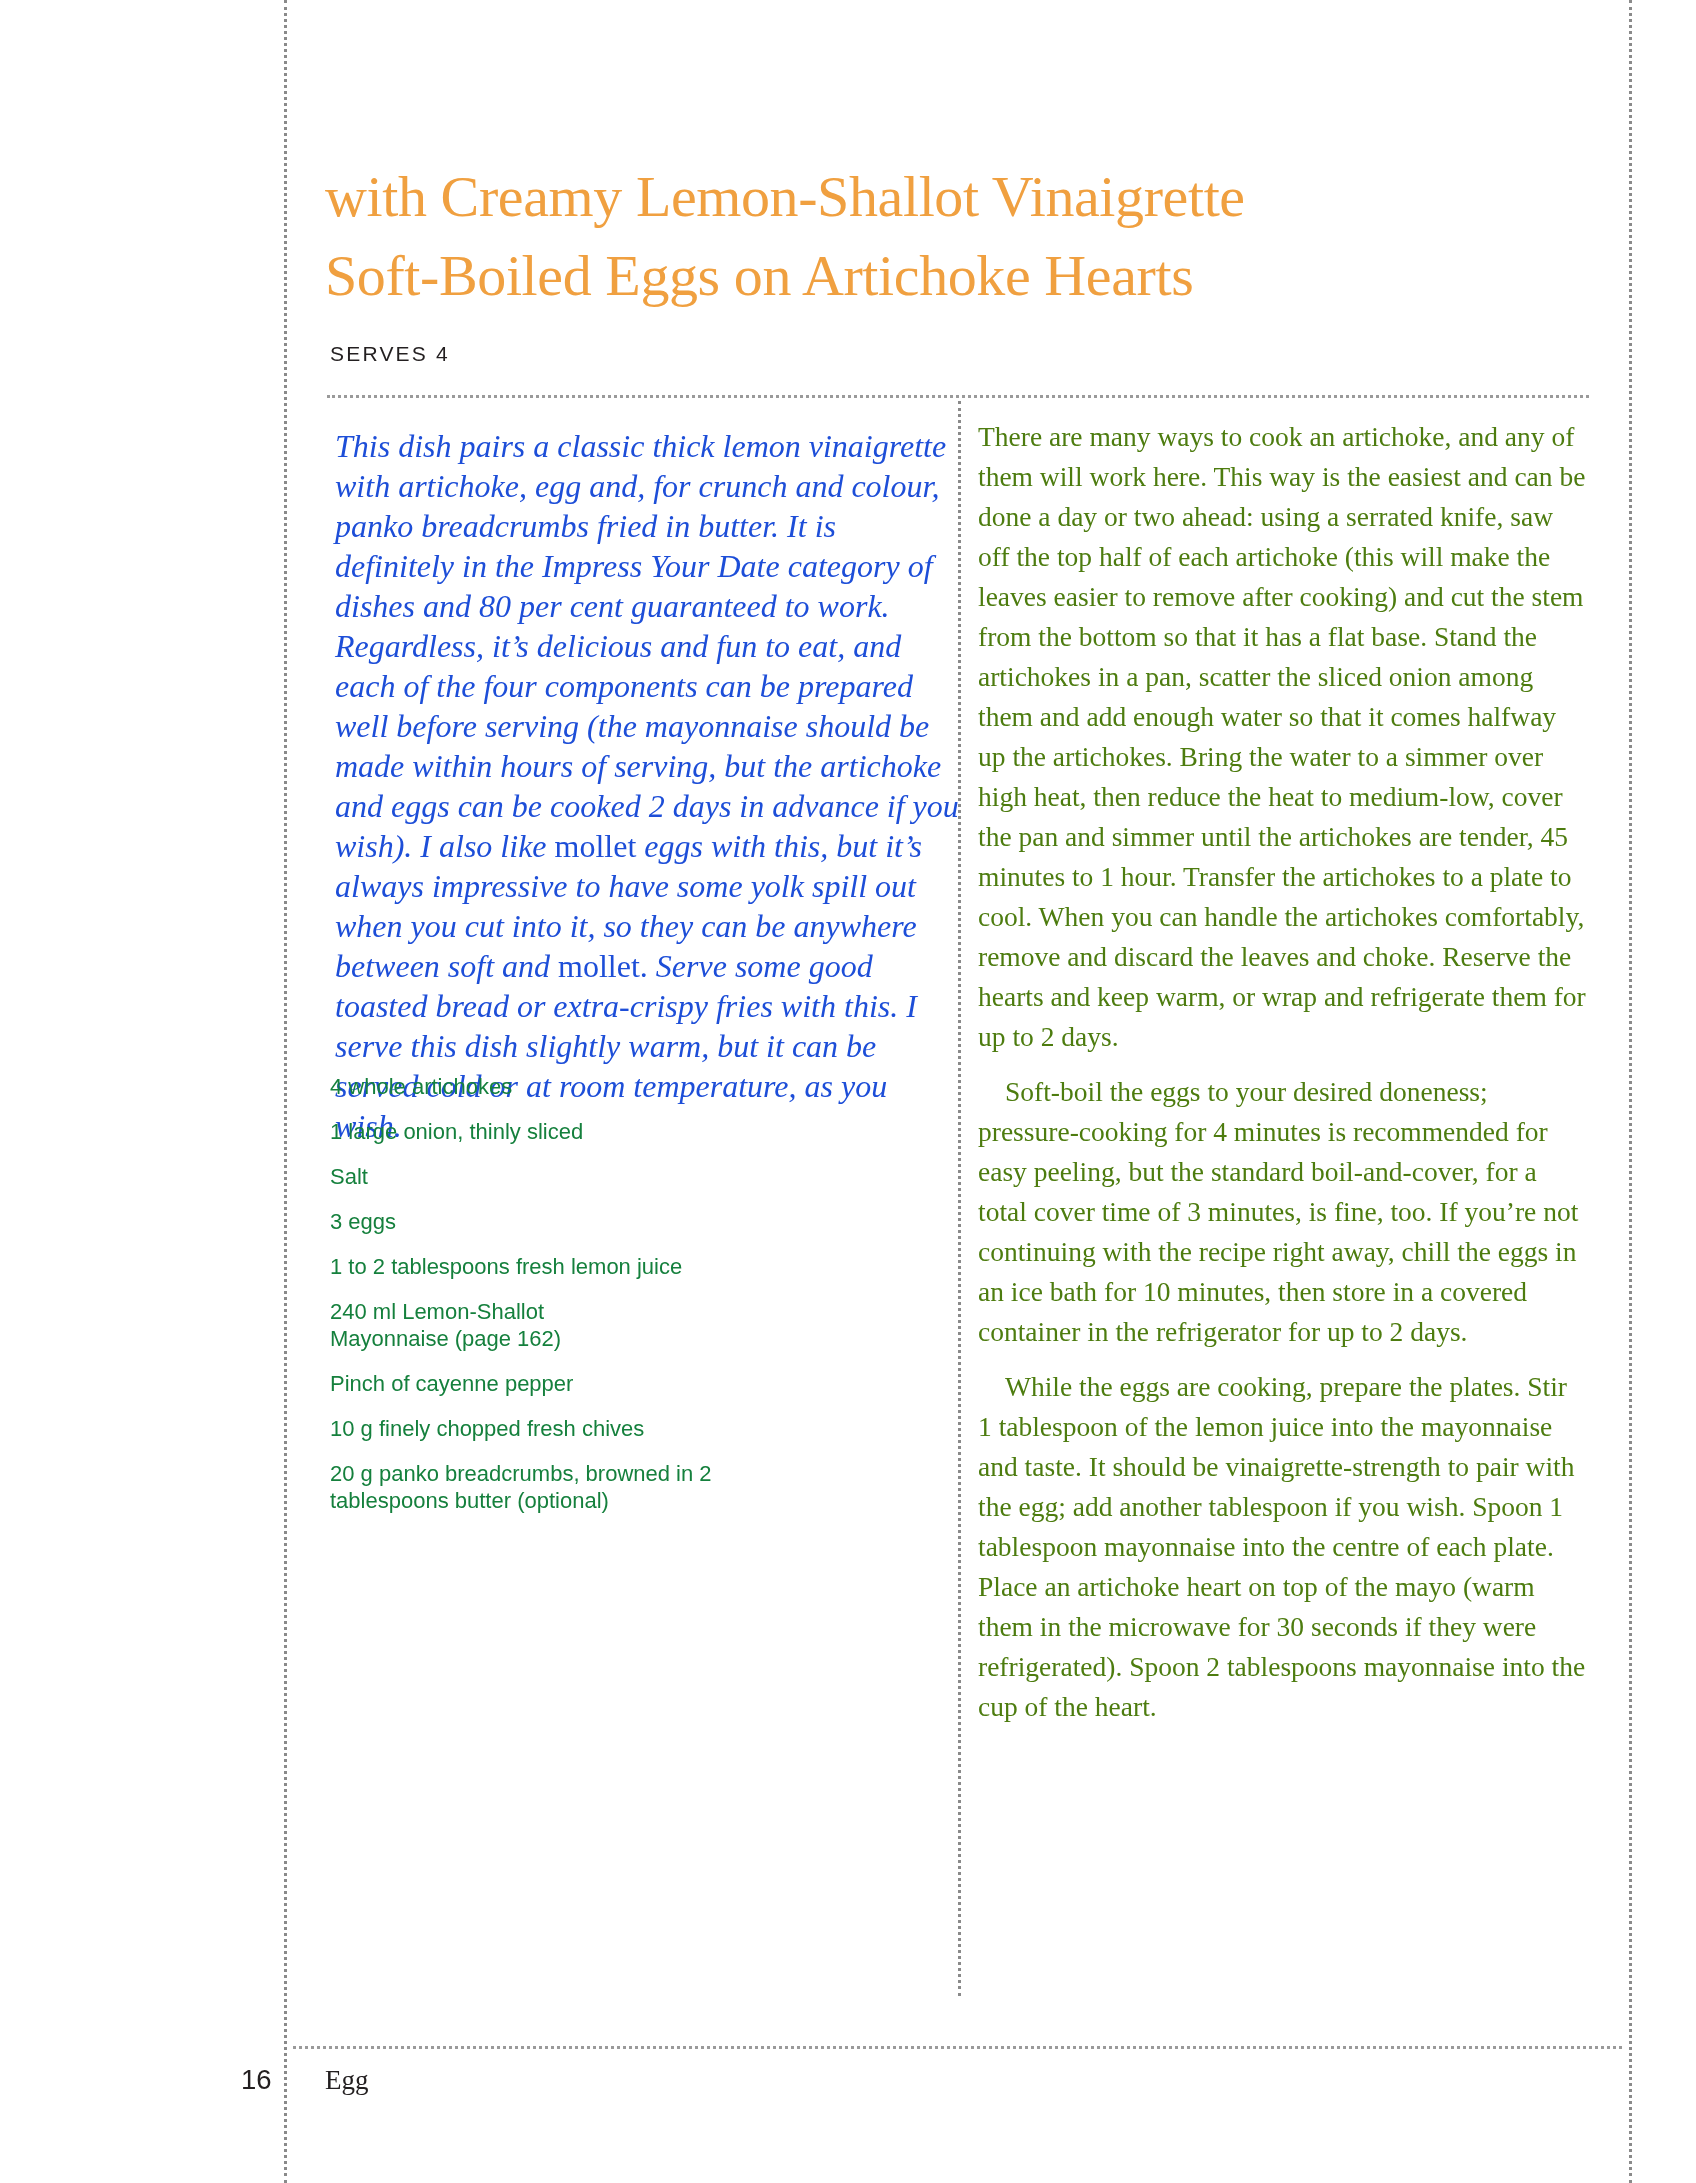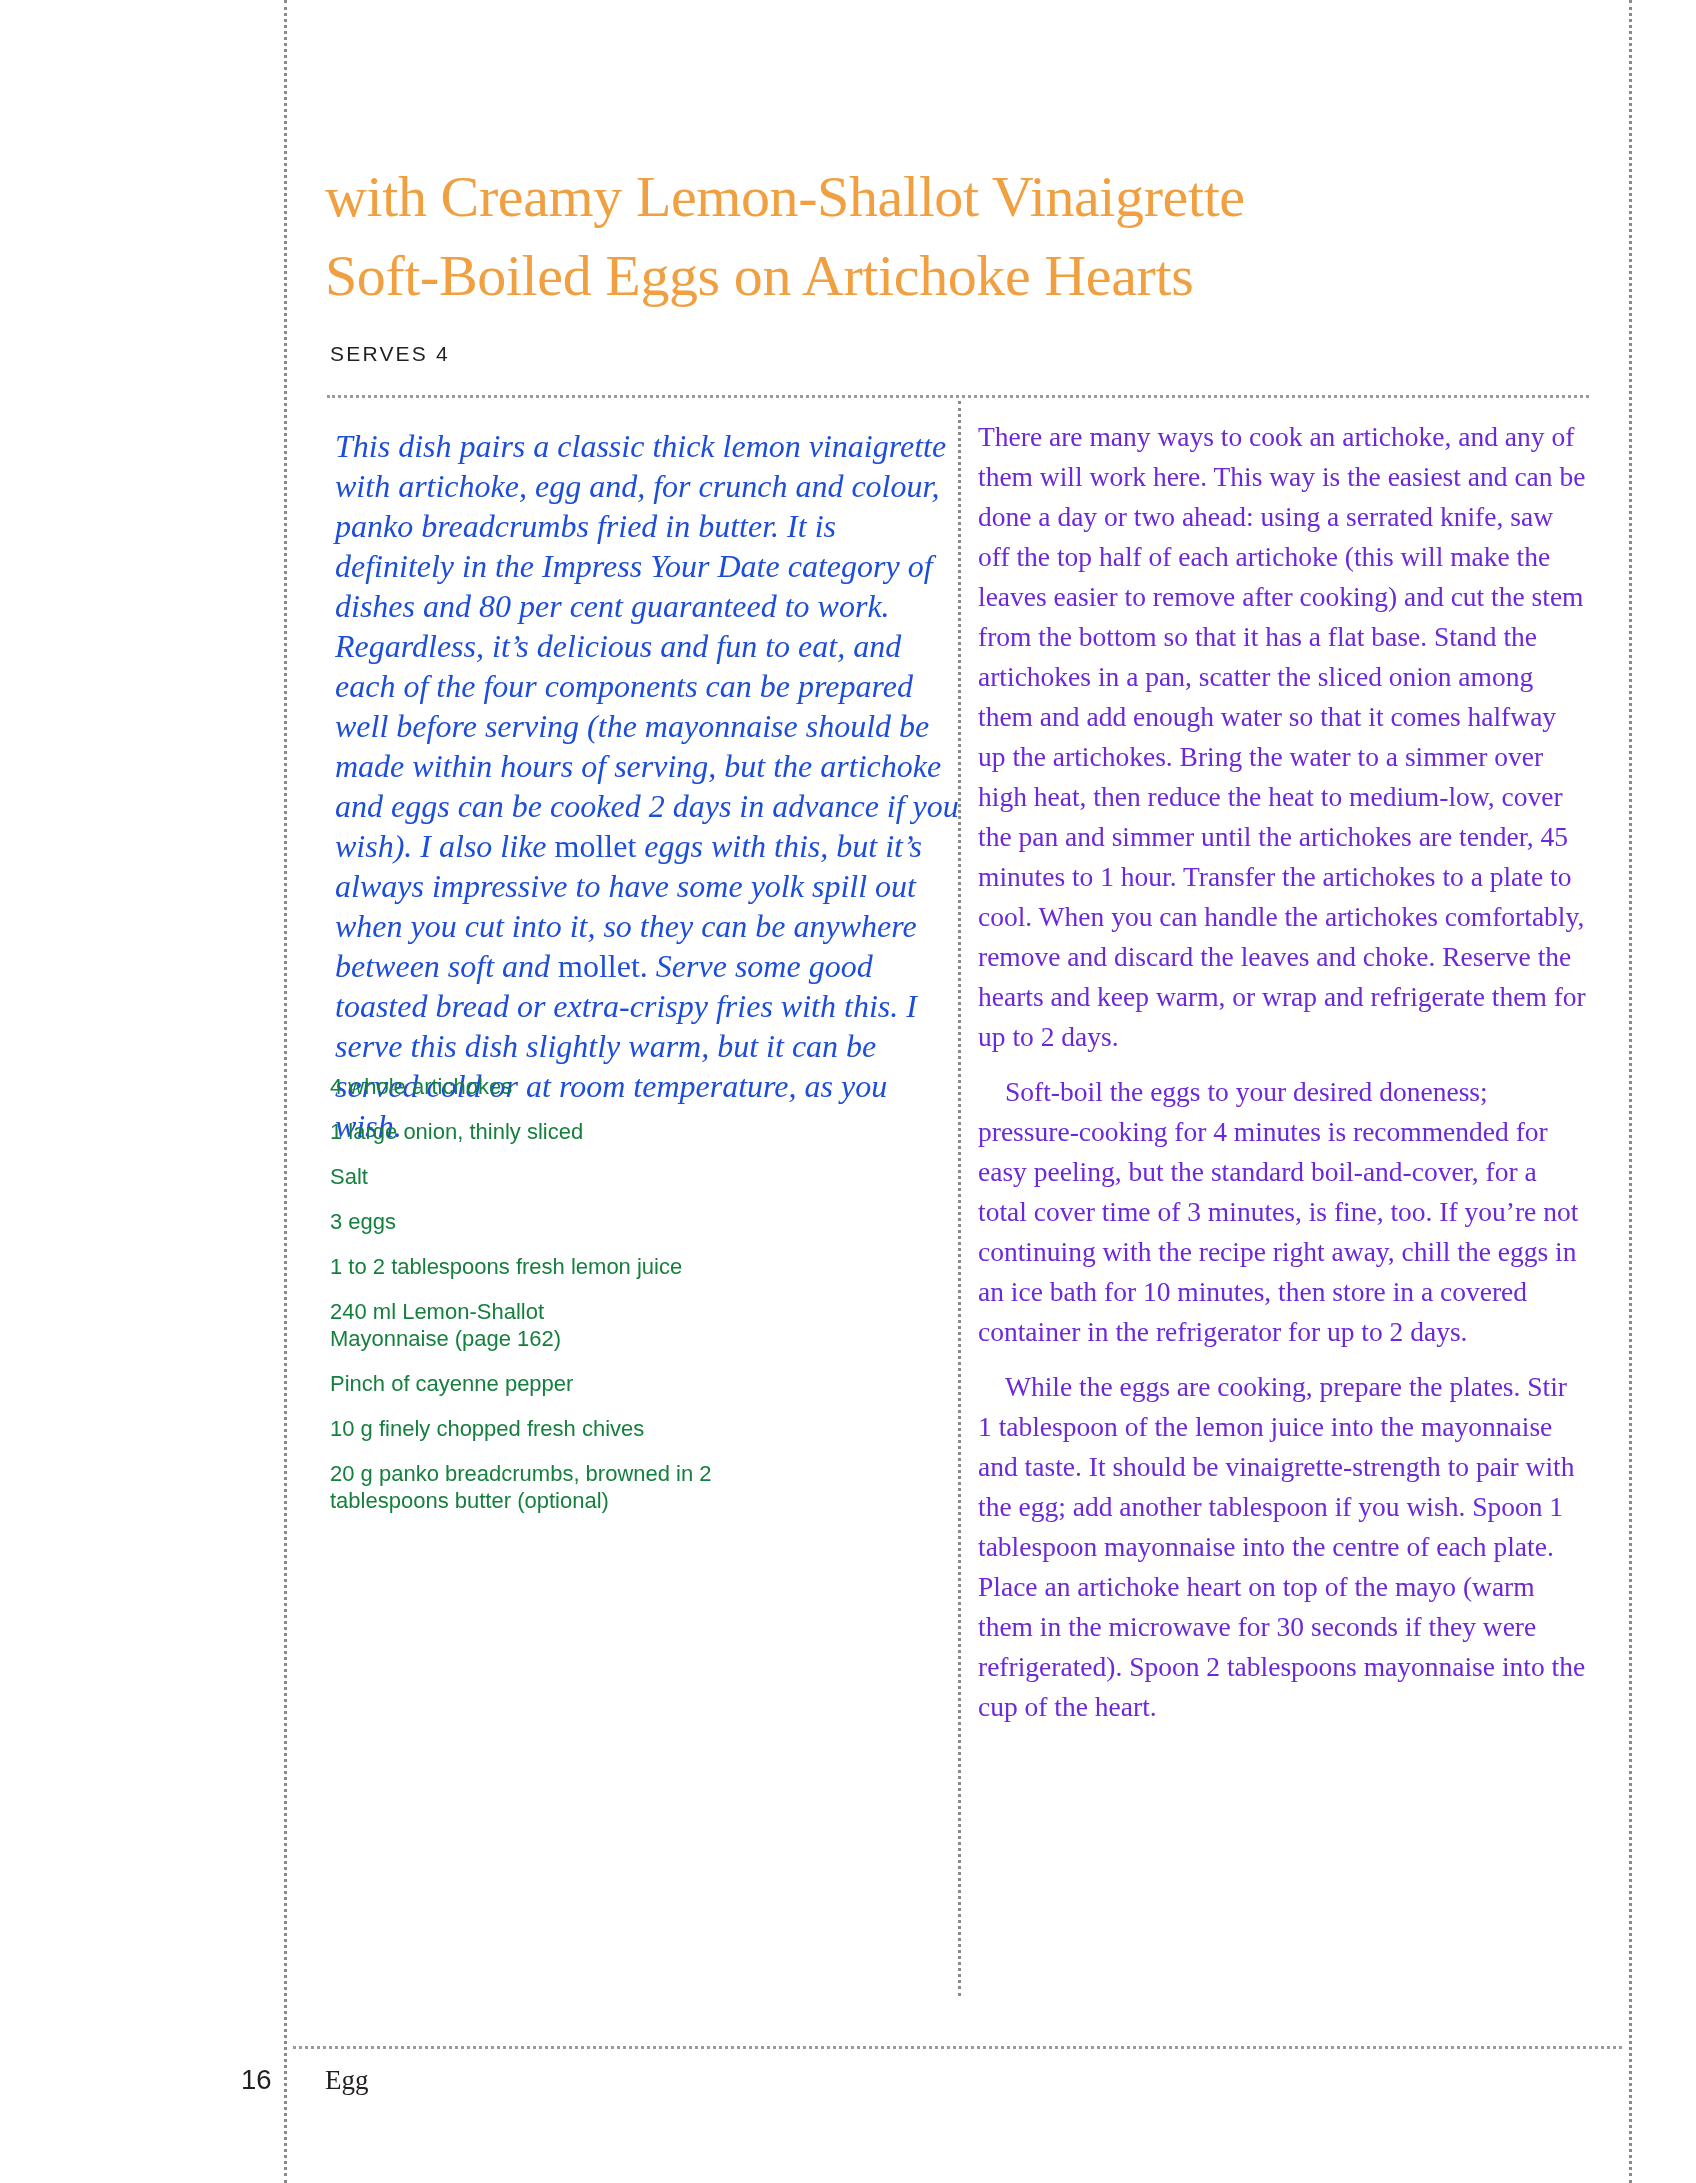--- a/index.html
+++ b/index.html
@@ -40,21 +40,21 @@
     position: absolute; left: 330px; top: 1073px; width: 520px;
     list-style: none; margin: 0; padding: 0;
     font-family: "Liberation Sans", "DejaVu Sans", sans-serif;
     font-size: 22px; line-height: 27px; color: #15803d;
   }
   .ingredients li { margin: 0 0 18px 0; }
 
   .method {
     position: absolute; left: 978px; top: 417px; width: 609px;
     font-family: "Liberation Serif", "DejaVu Serif", serif;
-    font-size: 27.5px; line-height: 40px; color: #6d28d9;
+    font-size: 27.5px; line-height: 40px; color: #4d7c0f;
   }
   .method p { margin: 0 0 15px 0; }
   .method p.indent { text-indent: 27px; }
 
   .folio {
     position: absolute; left: 241px; top: 2064px;
     font-family: "Liberation Sans", "DejaVu Sans", sans-serif;
     font-weight: normal; font-size: 27.5px; color: #231f20; text-align: right;
   }
   .section {

